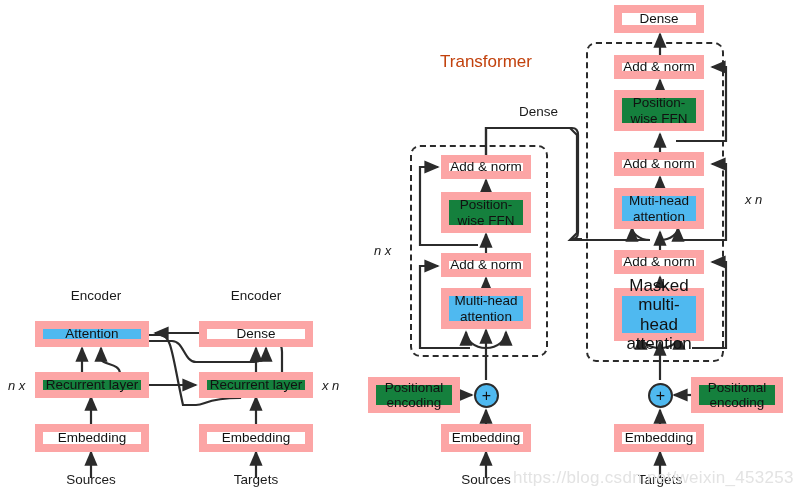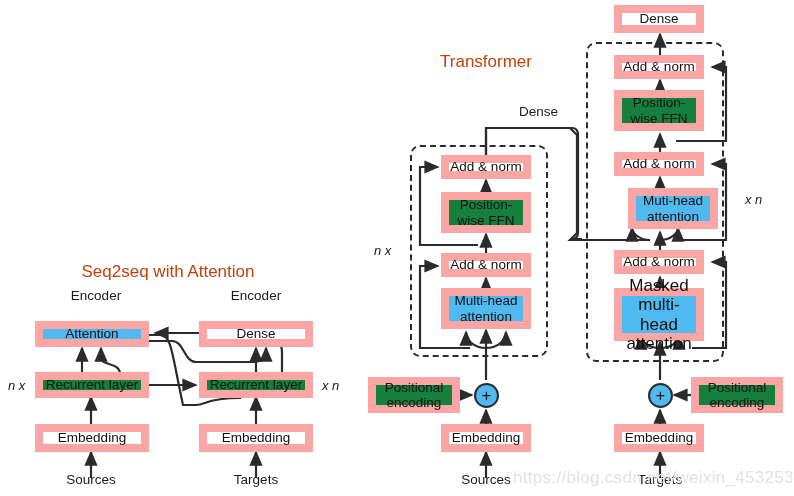--- a/index.html
+++ b/index.html
@@ -100,21 +100,20 @@
       <path d="M660,240 C671,240 678,233 678,228"></path>
 
       <path d="M692,348 L726,348 L726,262 L712,262"></path>
 
       <path d="M676,240 L726,240 L726,164 L712,164"></path>
 
       <path d="M676,141 L726,141 L726,67 L712,67"></path>
     </g>
   </svg>
 
-  <div class="title" style="left:168px;top:262px;">Seq2seq with Attention</div>
 
   <div class="lbl center" style="left:92px;top:288px;padding-left:8px;">Encoder</div>
   <div class="lbl center" style="left:256px;top:288px;">Encoder</div>
 
   <div class="lbl ital" style="left:8px;top:378px;">n x</div>
   <div class="lbl ital" style="left:322px;top:378px;">x n</div>
 
   <div class="box blue" style="left:35px;top:321px;width:114px;height:26px;">Attention</div>
   <div class="box lblue" style="left:35px;top:372px;width:114px;height:26px;">Recurrent layer</div>
   <div class="box" style="left:35px;top:424px;width:114px;height:28px;">Embedding</div>
@@ -145,21 +144,21 @@
   <div class="lbl center" style="left:486px;top:472px;">Sources</div>
 
   <div class="dashbox" style="left:586px;top:42px;width:138px;height:320px;"></div>
   <div class="lbl ital" style="left:745px;top:192px;">x n</div>
 
   <div class="box" style="left:614px;top:5px;width:90px;height:28px;">Dense</div>
   <div class="box" style="left:614px;top:55px;width:90px;height:24px;">Add &amp; norm</div>
   <div class="box lblue" style="left:614px;top:90px;width:90px;height:41px;white-space:pre-line;">Position-
 wise FFN</div>
   <div class="box" style="left:614px;top:152px;width:90px;height:24px;">Add &amp; norm</div>
-  <div class="box blue" style="left:628px;top:188px;width:90px;height:41px;white-space:pre-line;">Muti-head
+  <div class="box blue" style="left:614px;top:188px;width:90px;height:41px;white-space:pre-line;">Muti-head
 attention</div>
   <div class="box" style="left:614px;top:250px;width:90px;height:24px;">Add &amp; norm</div>
   <div class="box blue" style="left:614px;top:288px;width:90px;height:53px;white-space:pre-line;font-size:17px;">Masked
 multi-head
 attention</div>
 
   <div class="plus" style="left:648px;top:383px;">+</div>
   <div class="box lblue" style="left:691px;top:377px;width:92px;height:36px;white-space:pre-line;">Positional
 encoding</div>
   <div class="box" style="left:614px;top:424px;width:90px;height:28px;">Embedding</div>

